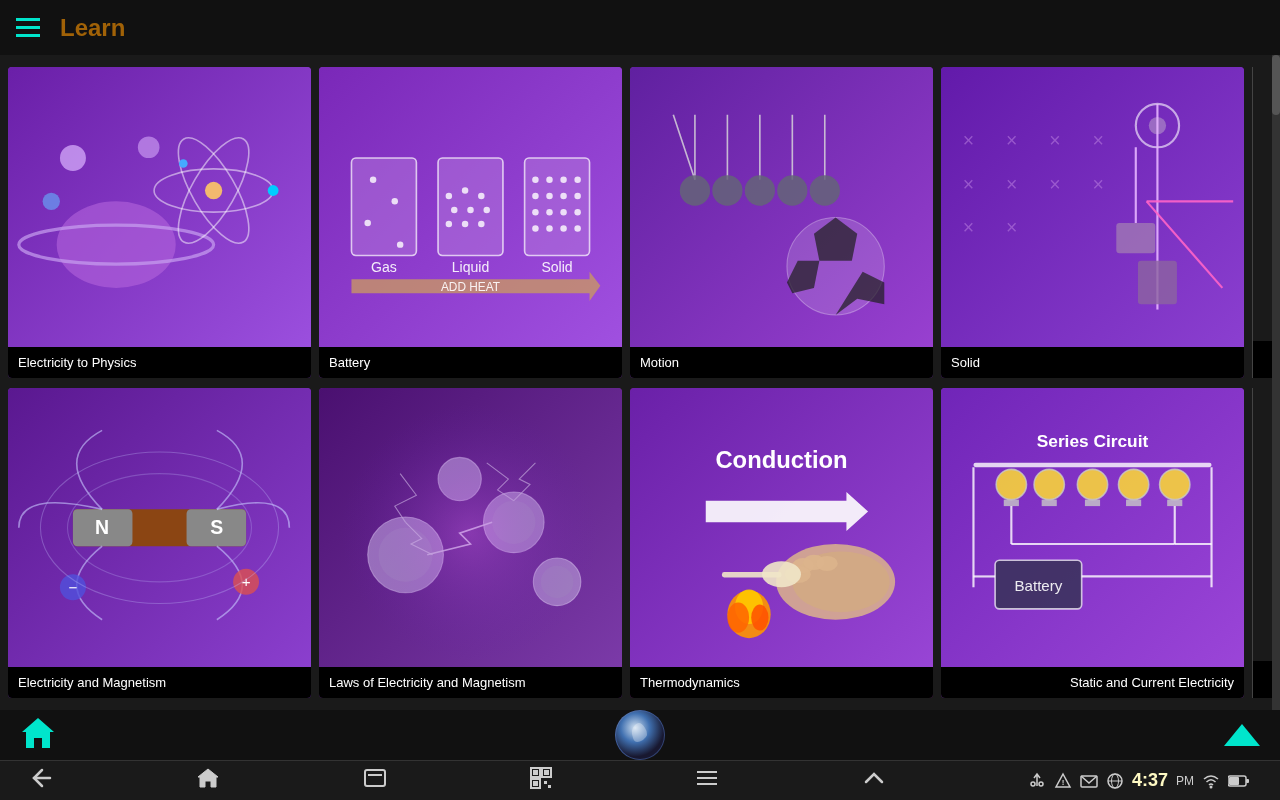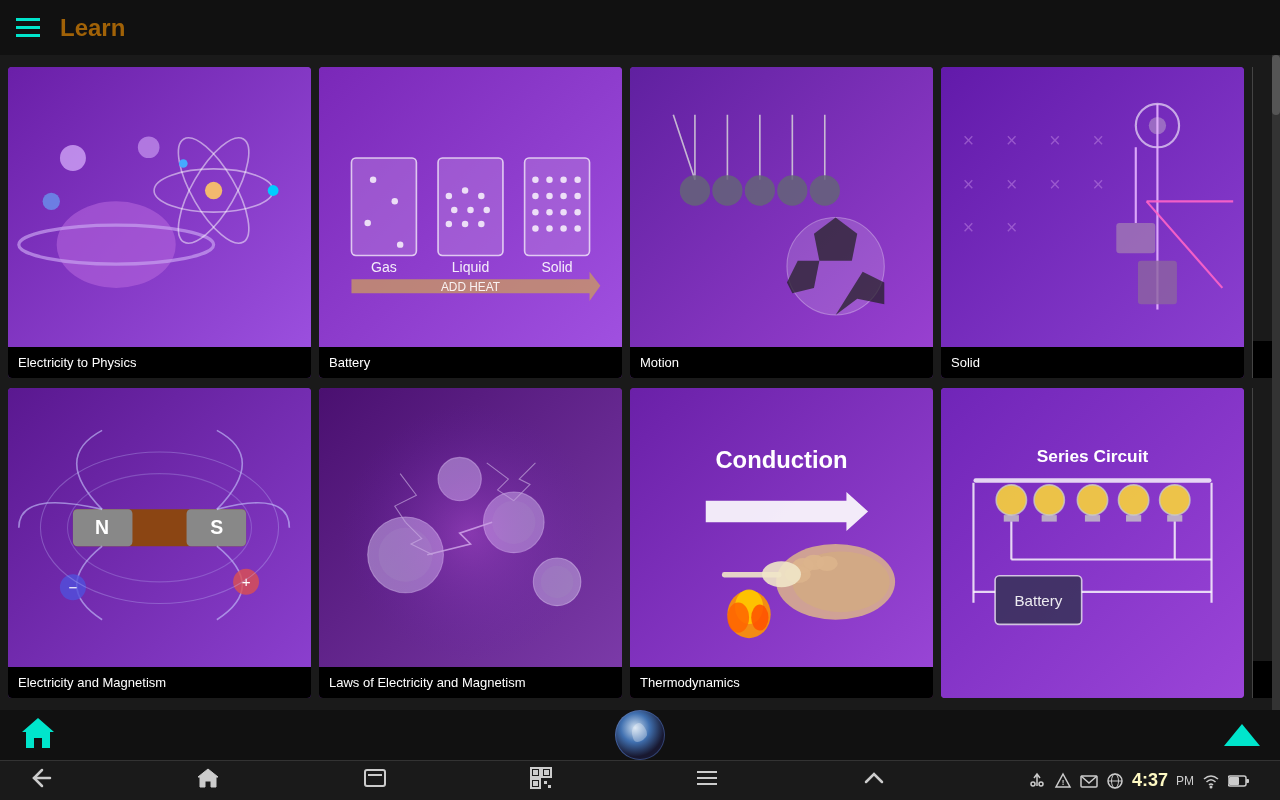--- a/index.html
+++ b/index.html
@@ -468,20 +468,21 @@
           <line x1="216" y1="120" x2="250" y2="120" stroke="rgba(255,255,255,0.8)" stroke-width="2"></line>
           <line x1="30" y1="49" x2="30" y2="160" stroke="rgba(255,255,255,0.8)" stroke-width="2"></line>
 
           <rect x="50" y="135" width="80" height="45" rx="4" fill="rgba(50,50,80,0.8)" stroke="rgba(255,255,255,0.7)" stroke-width="1.5"></rect>
           <text x="90" y="163" text-anchor="middle" fill="rgba(255,255,255,0.9)" font-size="14">Battery</text>
 
           <line x1="50" y1="150" x2="30" y2="150" stroke="rgba(255,255,255,0.8)" stroke-width="2"></line>
           <line x1="130" y1="150" x2="250" y2="150" stroke="rgba(255,255,255,0.8)" stroke-width="2"></line>
         </svg>
       </div>
+      <div class="card-label">Static and Current Electricity</div>
     </div>
 
     <div class="card-partial">
       <div class="card-partial-img"></div>
       <div class="card-partial-label"></div>
     </div>
   </div>
 
   <div class="scrollbar-track">
     <div class="scrollbar-thumb"></div>

